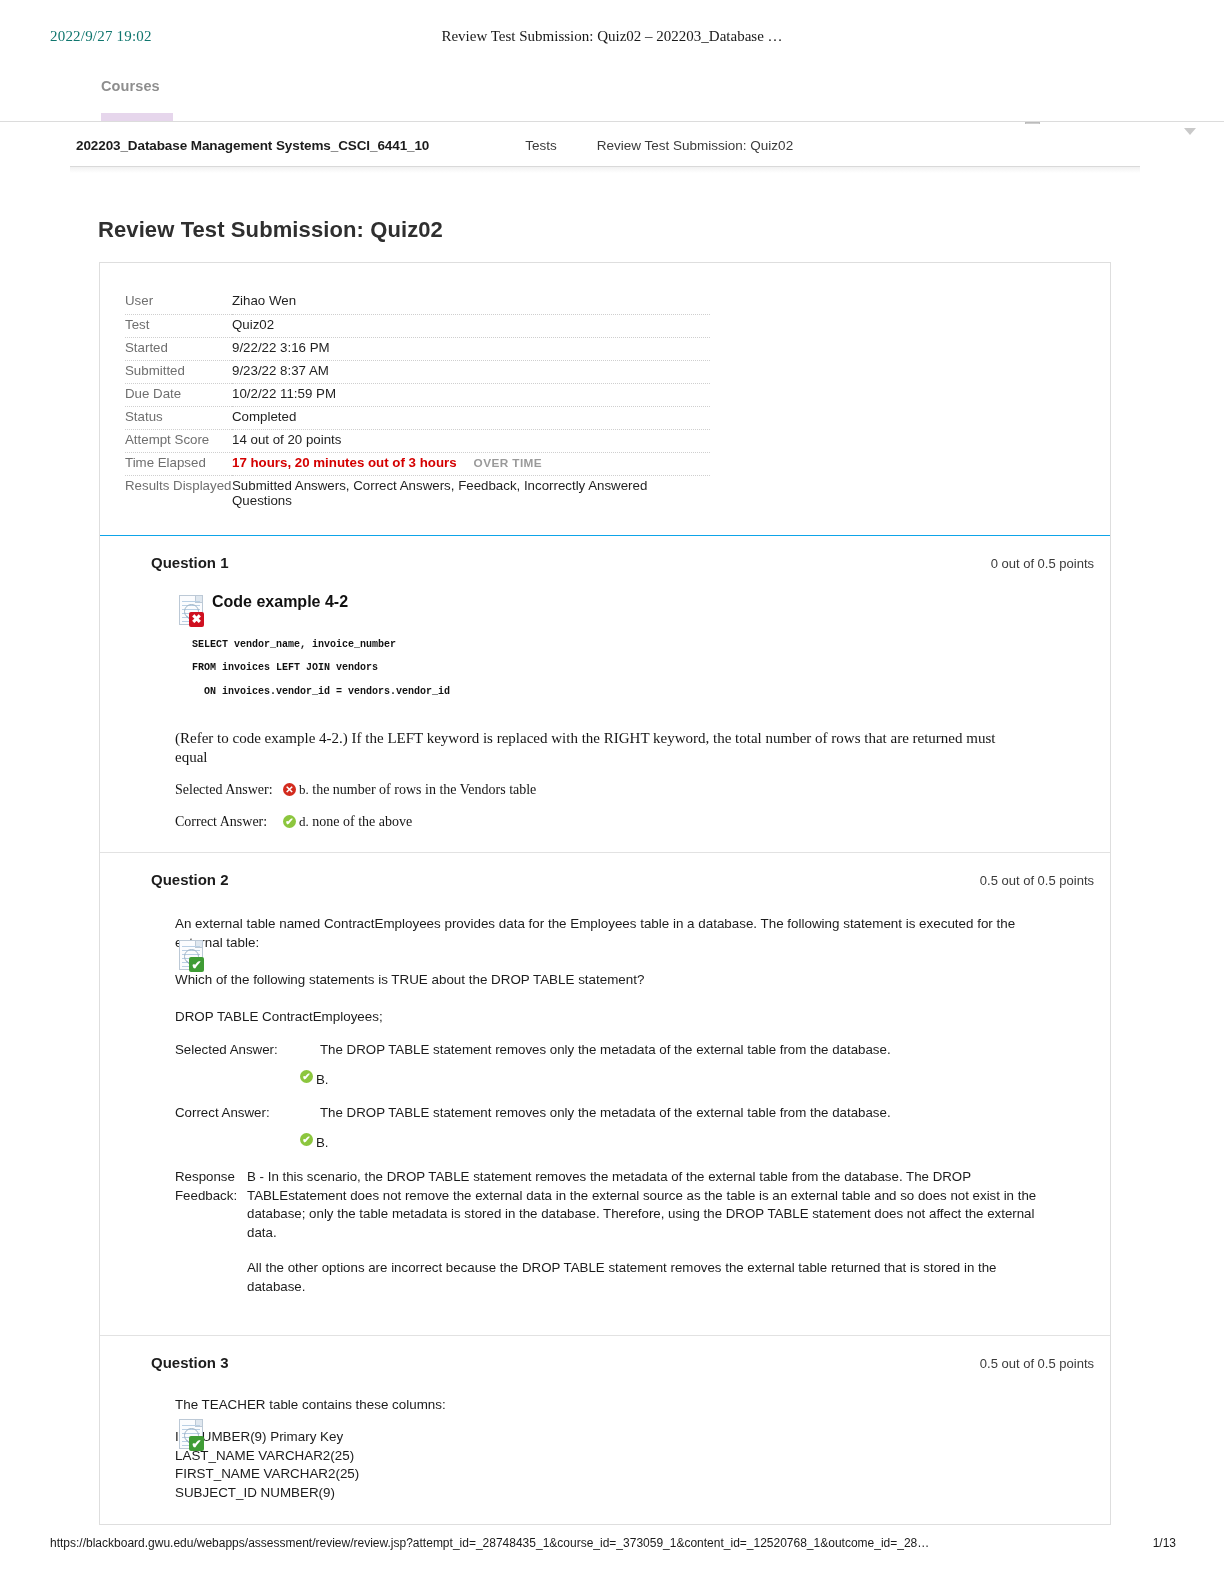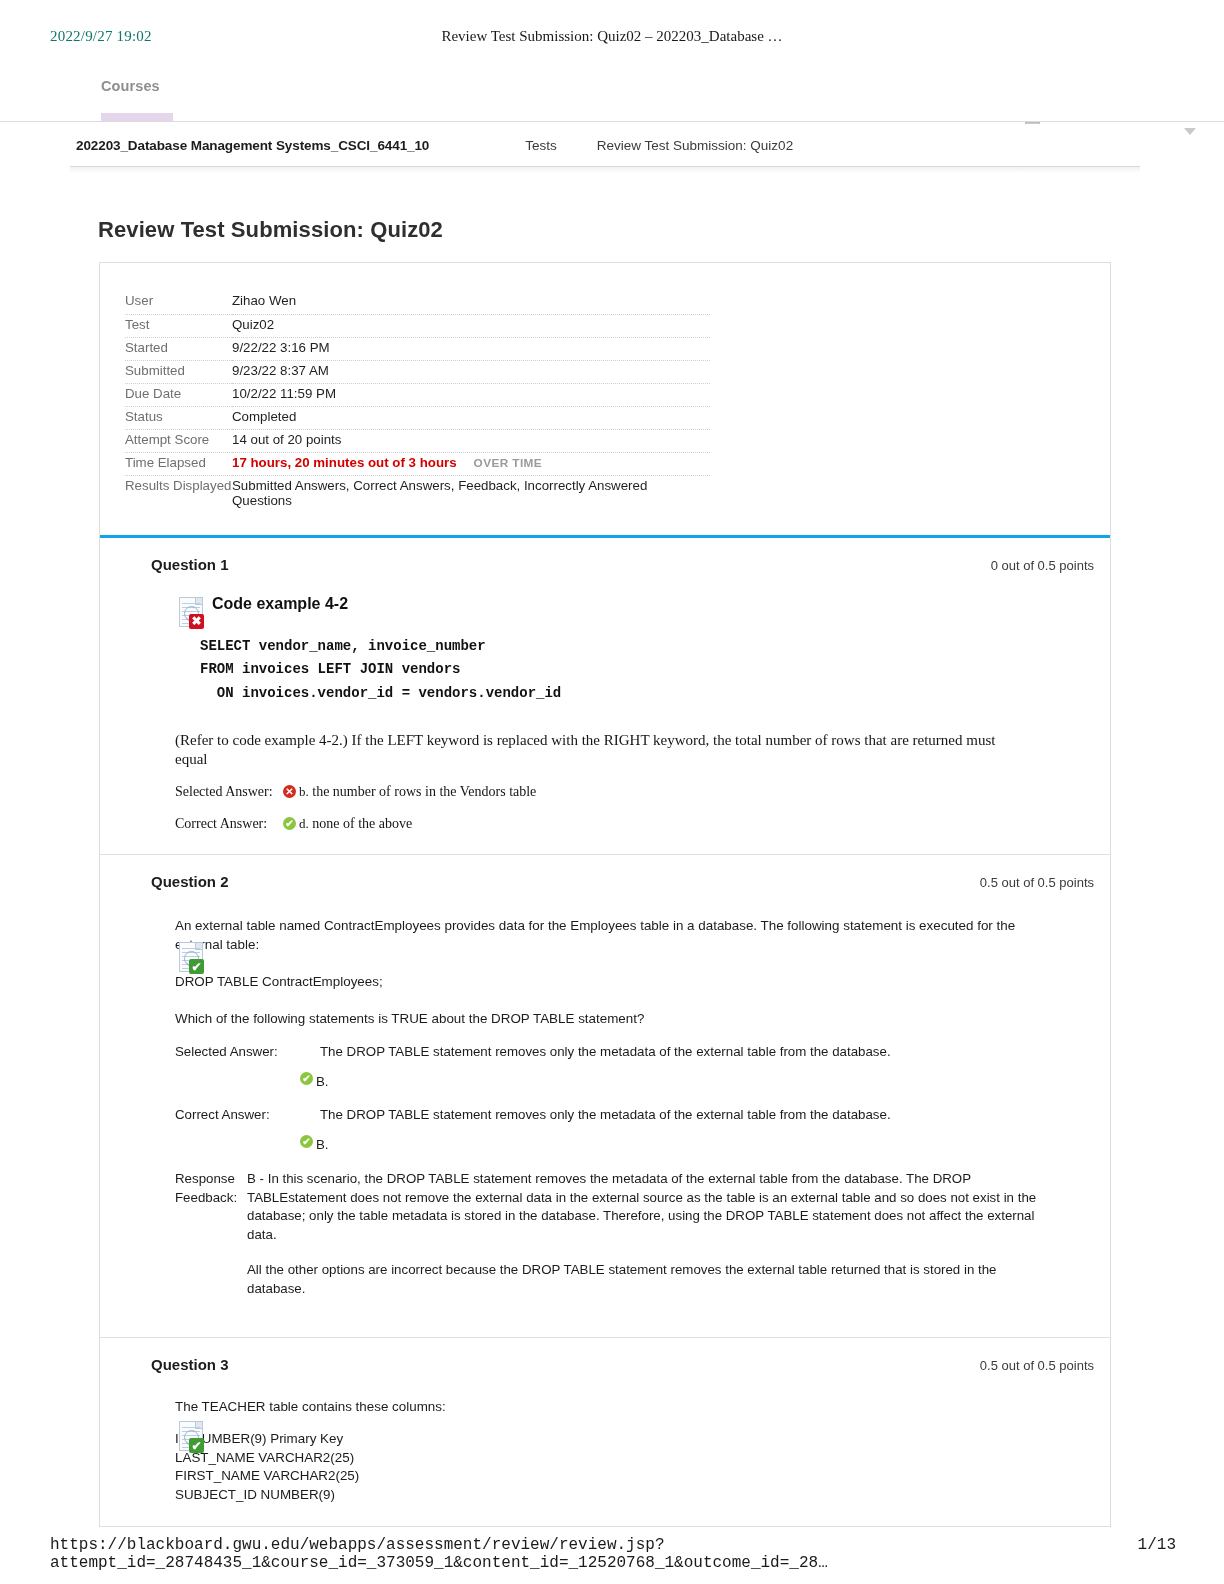--- a/index.html
+++ b/index.html
@@ -209,21 +209,21 @@
     letter-spacing: .4px;
     margin-left: 17px;
   }
 
   
   .q-block {
     border-top: 1px solid #e2e2e2;
     padding: 18px 0 0 0;
     position: relative;
   }
-  .q-block.first { border-top: 3px solid #0ea5e9; margin-top: 24px; }
+  .q-block.first { border-top: 1px solid #0ea5e9; margin-top: 24px; }
   .q-head {
     display: flex;
     justify-content: space-between;
     align-items: baseline;
     padding: 0 16px 0 51px;
   }
   .q-title {
     font-size: 15px;
     font-weight: bold;
     color: #1c1c1c;
@@ -316,25 +316,25 @@
     text-align: center;
     font-weight: bold;
   }
   .marker.wrong::after { content: "\2715"; }
   .marker.right::after { content: "\2714"; }
 
   .serif { font-family: "Liberation Serif", serif; }
 
   .code-block {
     font-family: "Liberation Mono", monospace;
-    font-size: 14px;
+    font-size: 10px;
     font-weight: bold;
     color: #111;
     line-height: 23.5px;
-    margin: 22px 0 0 25px;
+    margin: 22px 0 0 17px;
     white-space: pre;
   }
   .q-prompt {
     margin-top: 26px;
     font-size: 15px;
     line-height: 18.5px;
     color: #151515;
     max-width: 840px;
   }
   .ans-row {
@@ -373,22 +373,22 @@
   .fb-lab { width: 72px; flex: 0 0 72px; color: #1c1c1c; }
   .fb-txt { flex: 1; max-width: 800px; }
   .fb-txt p { margin: 0 0 17px 0; }
   .col-list { line-height: 18.5px; }
 
   
   .print-footer {
     position: absolute;
     left: 0; right: 0; bottom: 28px;
     height: 20px;
-    font-family: Liberation Mono, monospace;
-    font-size: 16px;
+    font-family: Liberation Sans, sans-serif;
+    font-size: 12px;
     color: #1a1a1a;
   }
   .footer-url { position: absolute; left: 50px; top: 0; }
   .footer-page { position: absolute; right: 48px; top: 0; }
 </style>
 </head>
 <body>
 
 <div class="print-header">
   <div class="print-date">2022/9/27 19:02</div>
@@ -522,22 +522,22 @@
           <span class="ln" style="top:13px"></span>
             <span class="ln" style="top:17px"></span>
           <span class="ln" style="top:21px"></span>
             <span class="ln" style="top:25px"></span>
           <span class="doc-ring"></span>
         </div>
         <span class="badge right">✔</span>
       </div>
 
       <p class="q2-intro" style="margin-top:26px">An external table named ContractEmployees provides data for the Employees table in a database. The following statement is executed for the external table:</p>
+      <p style="margin-top:18px">Which of the following statements is TRUE about the DROP TABLE statement?</p>
       <p style="margin-top:18px">DROP TABLE ContractEmployees;</p>
-      <p style="margin-top:18px">Which of the following statements is TRUE about the DROP TABLE statement?</p>
 
       <div class="ans-row2">
         <span class="lab">Selected Answer:</span>
         <span>The DROP TABLE statement removes only the metadata of the external table from the database.</span>
       </div>
       <div class="letter-row">
         <span class="spacer"></span>
         <span class="marker right"></span>
         <span>B.</span>
       </div>

